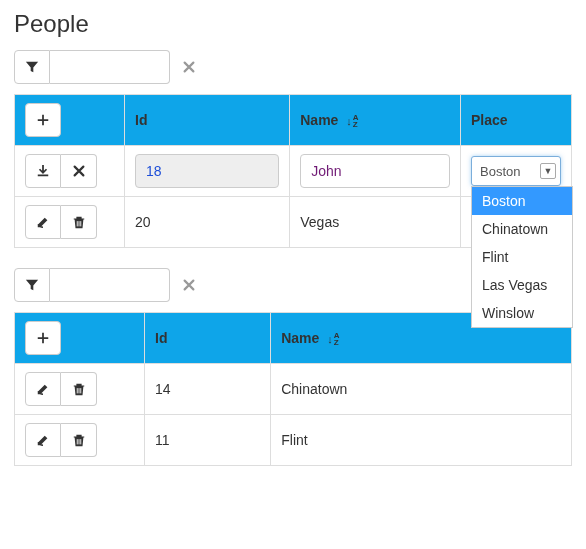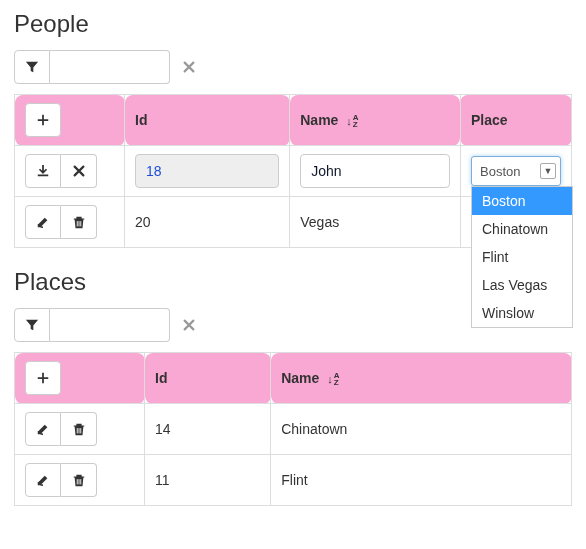--- a/index.html
+++ b/index.html
@@ -72,33 +72,32 @@
   }
   table.grid th, table.grid td {
     border: 1px solid #ddd;
     padding: 8px 10px;
     text-align: left;
     vertical-align: middle;
     background: #fff;
   }
   table.grid th {
     font-weight: 700;
-    background: #f9a8d4;
+    background: #0ea5e9;
     height: 42px;
-    border-radius: 8px;
   }
   .col-actions { width: 110px; }
   .text-input {
     width: 100%;
     height: 34px;
     border: 1px solid #ccc;
     border-radius: 4px;
     padding: 0 10px;
     font-size: 14px;
-    color: #0f172a;
+    color: #701a75;
   }
   .text-input[readonly] {
     background: #eee;
     color: #1d4ed8;
   }
   .select-wrap { position: relative; display:inline-block; }
   .select-box {
     width: 90px;
     height: 30px;
     border: 1px solid #7baedb;
@@ -299,21 +298,20 @@
         </td>
         <td>20</td>
         <td>Vegas</td>
         <td></td>
       </tr>
     </tbody>
   </table>
 </div>
 
 <div class="section">
-  <h2>Places</h2>
 
   <div class="filter-bar">
     <div class="filter-bar-left">
       <div class="btn filter-toggle">
         <span>
             <svg class="icon">
               <use href="#i-filter"></use>
             </svg>
           </span>
       </div>

